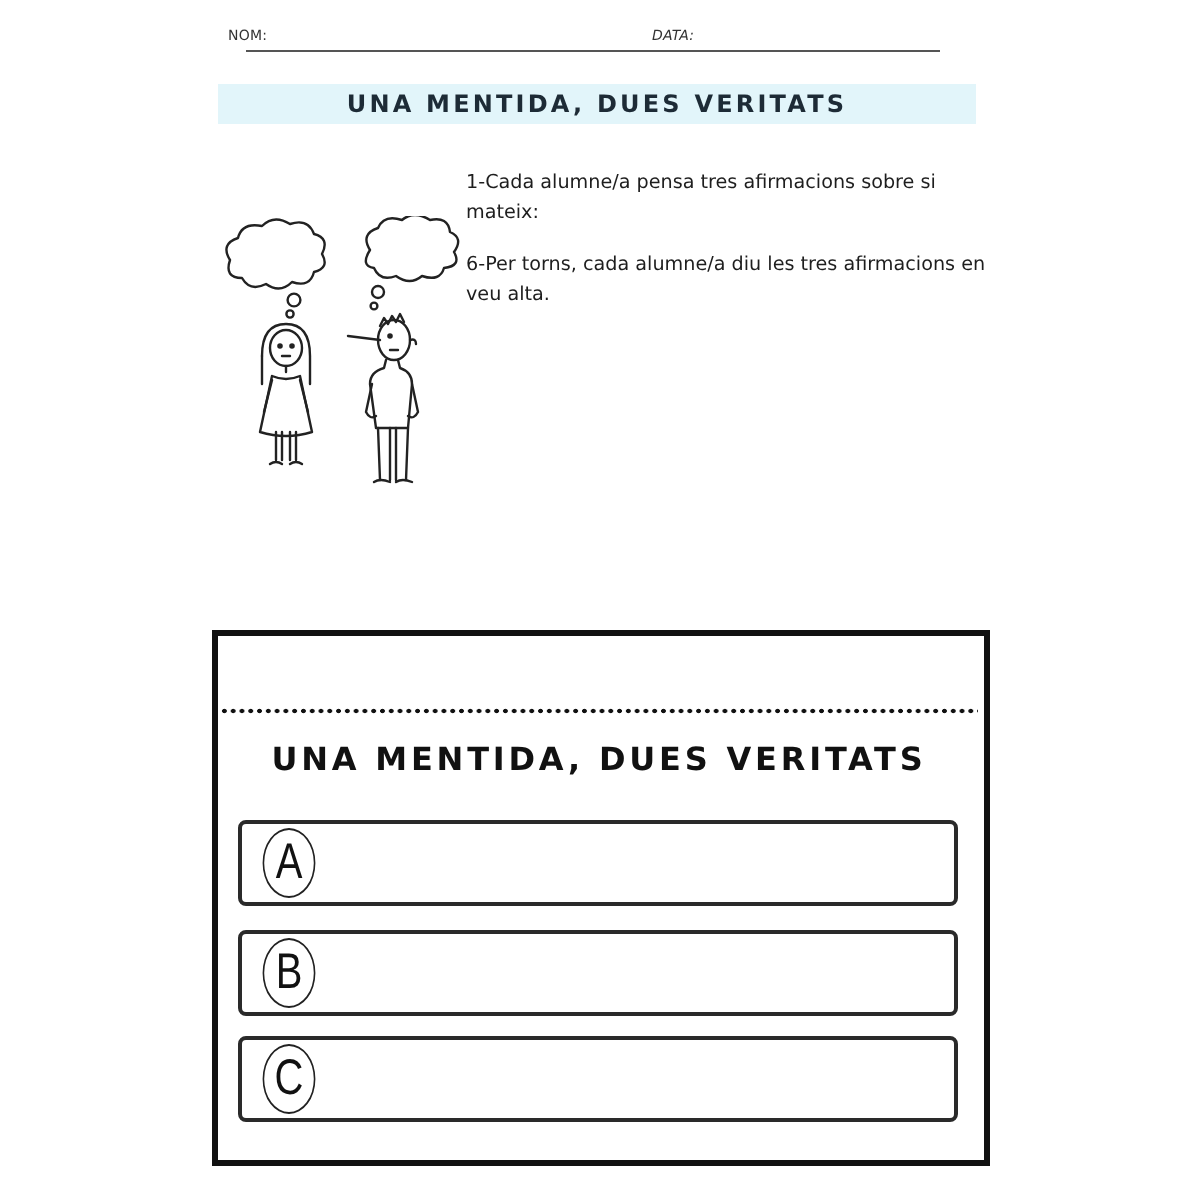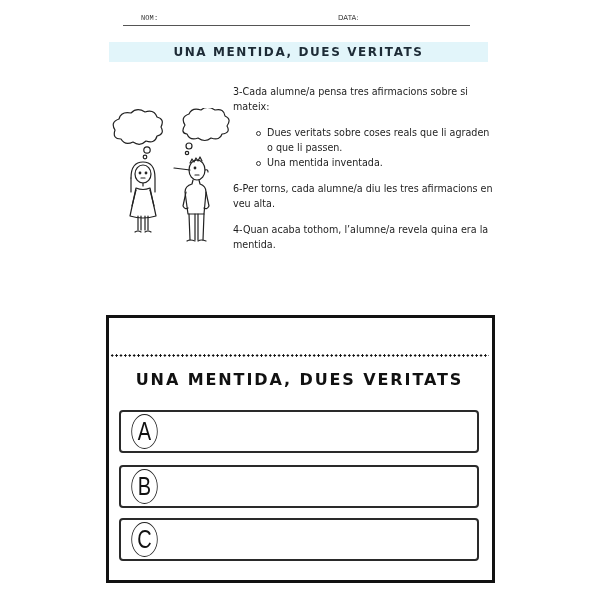--- a/index.html
+++ b/index.html
@@ -43,22 +43,22 @@
     }
     .bubble {
       position: absolute; left: 7px; top: 2px; width: 33px; height: 35px; border: 1.3px solid #222; border-radius: 50%;
       display: flex; align-items: center; justify-content: center; box-sizing: border-box;
       font-family: "Liberation Sans", sans-serif; font-size: 25px; color: #111; transform: scaleX(0.8);
     }
   </style>
 </head>
 <body>
 
-<div class="abs hdr-label" style="left:141px; top:14px;font-family:Liberation Mono, monospace;">NOM:</div>
-<div class="abs hdr-label" style="left:338px; top:14px;">DATA:</div>
+<div class="abs hdr-label" style="left:114px; top:14px;">NOM:</div>
+<div class="abs hdr-label" style="left:326px; top:14px;font-style:italic;">DATA:</div>
 <div class="abs hdr-line" style="left:123px; top:25px; width:347px;"></div>
 
 <div class="abs title-bar">
   <span class="title-text">UNA MENTIDA, DUES VERITATS</span>
 </div>
 
 <svg class="abs" style="left:105px; top:108px;" width="130" height="140" viewBox="0 0 130 140" fill="none" stroke="#222" stroke-width="1.2" stroke-linecap="round" stroke-linejoin="round">
 
   <g>
     <path d="M10 22 q-5 -8 4 -11 q2 -8 12 -6 q6 -6 14 -1 q9 -3 12 5 q8 2 4 10 q4 7 -4 9 q-2 8 -11 5 q-6 6 -13 1 q-8 4 -12 -3 q-9 0 -6 -9 z"></path>
@@ -96,27 +96,22 @@
     <path d="M100 62 q3 -1 3 2"></path>
     <path d="M88 72 l-1 4 q-7 2 -7 8 l3 22 l16 0 l2 -22 q0 -6 -6 -8 l-1 -4"></path>
     <path d="M81 84 l-3 14 q2 4 5 2"></path>
     <path d="M101 84 l3 14 q-2 4 -5 2"></path>
     <path d="M84 106 l1 26 M90 106 l0 26 M93 106 l0 26 M99 106 l-1 26"></path>
     <path d="M82 133 q3 -2 8 0 M93 133 q3 -2 8 0"></path>
   </g>
 </svg>
 
 <div class="abs instr">
-  <p>3-Cada alumne/a pensa tres afirmacions sobre si mateix:</p>
-  <ul>
-    <li>Dues veritats sobre coses reals que li agraden o que li passen.</li>
-    <li>Una mentida inventada.</li>
-  </ul>
+  <p>1-Cada alumne/a pensa tres afirmacions sobre si mateix:</p>
   <p>6-Per torns, cada alumne/a diu les tres afirmacions en veu alta.</p>
-  <p>4-Quan acaba tothom, l’alumne/a revela quina era la mentida.</p>
 </div>
 
 <div class="abs card"></div>
 <div class="abs dots"></div>
 <div class="abs card-title">UNA MENTIDA, DUES VERITATS</div>
 
 <div class="abs answer" style="top:410px;">
   <div class="bubble">A</div>
 </div>
 <div class="abs answer" style="top:465px;">

